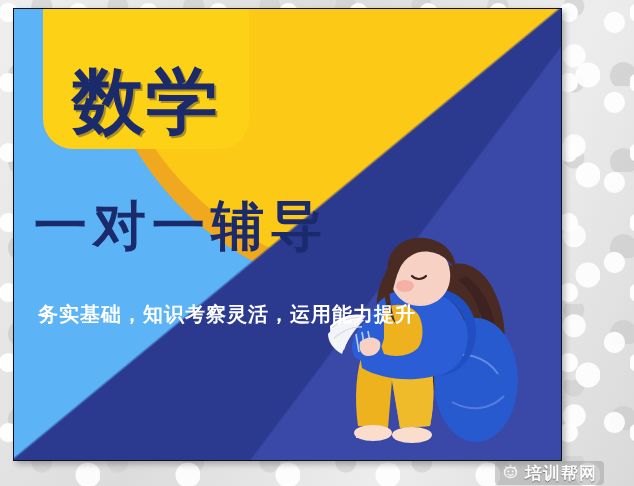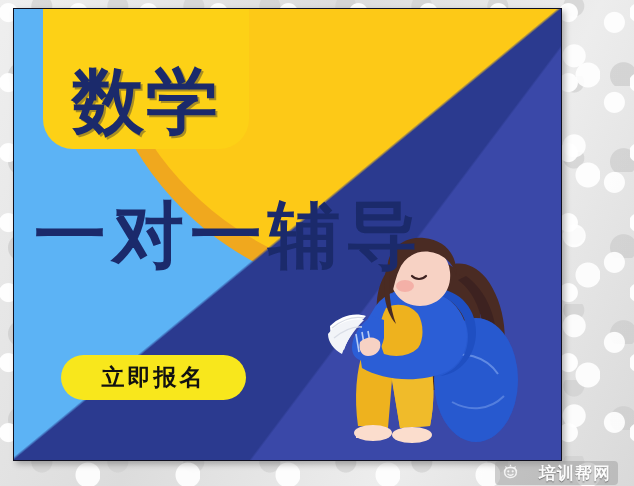--- a/index.html
+++ b/index.html
@@ -106,21 +106,21 @@
     line-height: 1;
     font-family: "DejaVu Sans", "Liberation Sans", sans-serif;
     text-shadow: 2px 2px 0 rgba(10,18,60,0.35);
   }
 
   
   #headline {
     position: absolute;
     left: 20px;
     top: 190px;
-    font-size: 72px;
+    font-size: 53px;
     font-weight: 900;
     color: #1b2a6b;
     letter-spacing: 6px;
     line-height: 1;
     white-space: nowrap;
     text-align: right;
   }
 
   
   #subheadline {
@@ -164,21 +164,21 @@
   }
 
   
   #watermark {
     position: absolute;
     left: 495px;
     top: 461px;
     height: 24px;
     display: flex;
     align-items: center;
-    gap: 20px;
+    gap: 6px;
     padding: 0 7px;
     background: rgba(150,150,150,0.45);
     border-radius: 4px;
     box-sizing: border-box;
   }
   #watermark .wm-text {
     font-size: 17px;
     font-weight: 700;
     color: #fbfbfb;
     letter-spacing: 1px;
@@ -253,22 +253,22 @@
       <path d="M2 104 C10 94 24 88 38 90 C28 100 20 112 16 124 C8 120 2 112 2 104 Z" fill="#f2f4f8"></path>
       <path d="M6 98 C16 90 28 86 38 88" stroke="#d9dde6" stroke-width="1.4" fill="none"></path>
       <path d="M8 108 C18 100 28 96 36 97" stroke="#d9dde6" stroke-width="1.4" fill="none"></path>
 
       <path d="M34 112 C40 106 50 106 54 112 C56 120 50 126 42 126 C36 126 32 120 34 112 Z" fill="#f7d2c4"></path>
     </svg>
   </div>
 
   <div id="headline">一对一辅导</div>
 
-
-  <button id="cta-button">立即报名</button>
+  <div id="subheadline">务实基础，知识考察灵活，运用能力提升</div>
+
 
 </div>
 
 <div id="watermark">
   <span class="wm-icon">
     <svg width="17" height="17" viewBox="0 0 17 17" xmlns="http://www.w3.org/2000/svg">
       <g fill="#f4f4f4">
         <path d="M8.5 1.2 L9.6 3.4 L7.4 3.4 Z"></path>
         <path d="M3.2 3.0 L5.2 4.3 L3.8 5.4 Z"></path>
         <path d="M13.8 3.0 L13.2 5.4 L11.8 4.3 Z"></path>

